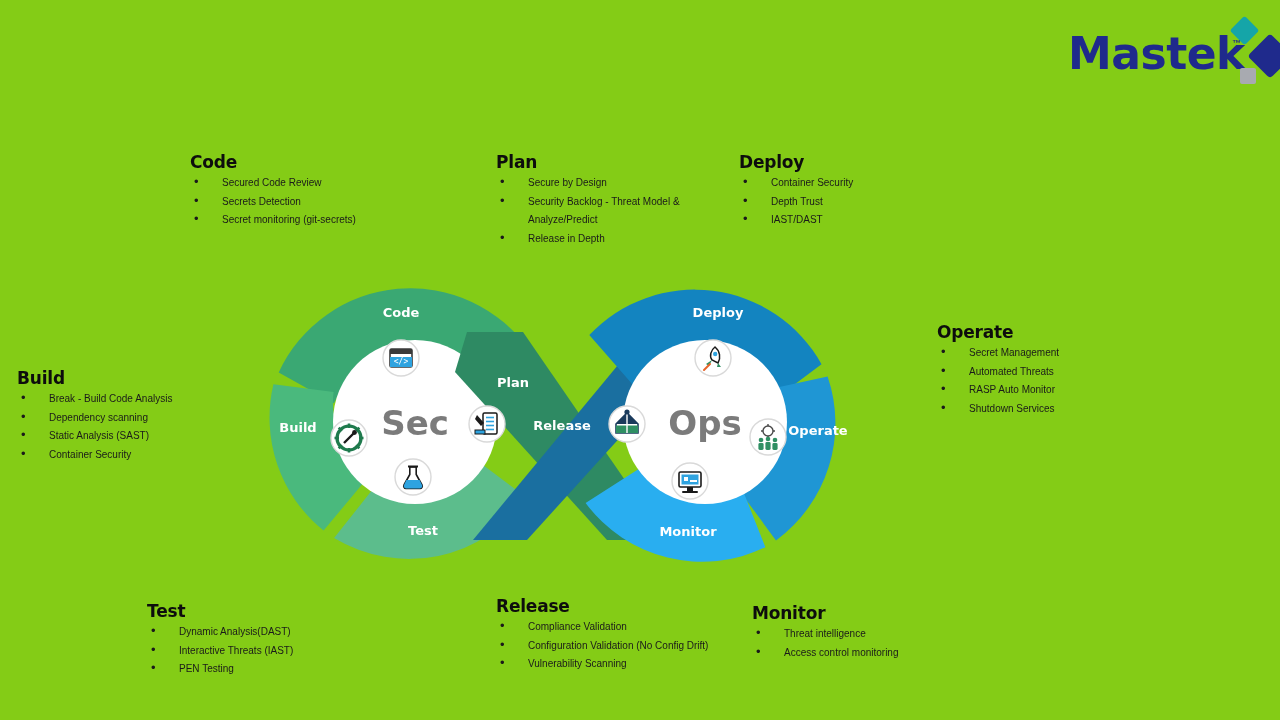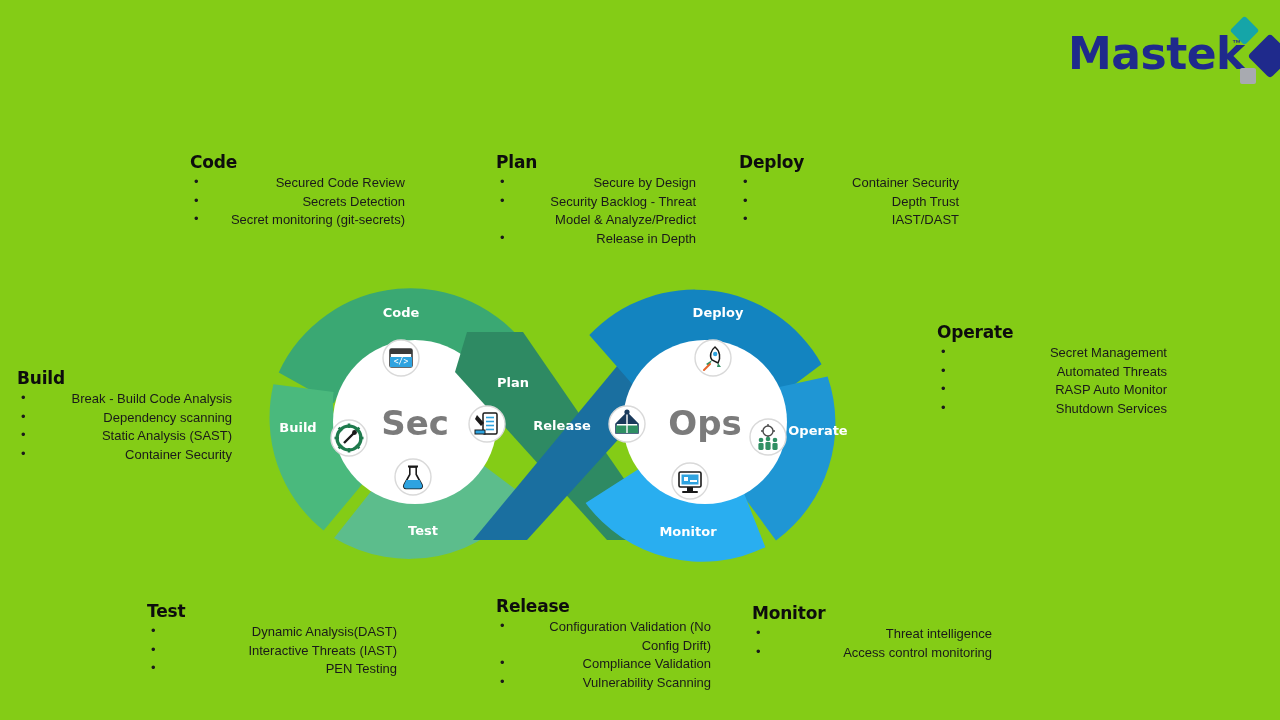--- a/index.html
+++ b/index.html
@@ -42,24 +42,23 @@
   
   .block { position: absolute; }
   .block h3 {
     font-family: "DejaVu Sans", sans-serif;
     font-size: 17px; font-weight: bold; color: #0d0d0d;
     margin-bottom: 2px; letter-spacing: -0.2px;
   }
   .block ul { list-style: none; }
   .block li {
     position: relative;
-    font-size: 13px; color: #1a1a1a;
+    font-size: 10px; color: #1a1a1a;
     line-height: 18.5px; padding-left: 32px;
     margin-bottom: 0px;
-    text-align: right;
   }
   .block li::before {
     content: "\2022";
     position: absolute; left: 4px; top: -1px;
     font-size: 13px; color: #1a1a1a;
   }
 
   #blk-code    { left: 190px; top: 152px; width: 215px; }
   #blk-plan    { left: 496px; top: 152px; width: 200px; }
   #blk-deploy  { left: 739px; top: 152px; width: 220px; }
@@ -149,22 +148,22 @@
     <ul>
       <li>Dynamic Analysis(DAST)</li>
       <li>Interactive Threats (IAST)</li>
       <li>PEN Testing</li>
     </ul>
   </div>
 
   <div class="block" id="blk-release">
     <h3>Release</h3>
     <ul>
+      <li>Compliance Validation</li>
       <li>Configuration Validation (No Config Drift)</li>
-      <li>Compliance Validation</li>
       <li>Vulnerability Scanning</li>
     </ul>
   </div>
 
   <div class="block" id="blk-monitor">
     <h3>Monitor</h3>
     <ul>
       <li>Threat intelligence</li>
       <li>Access control monitoring</li>
     </ul>

